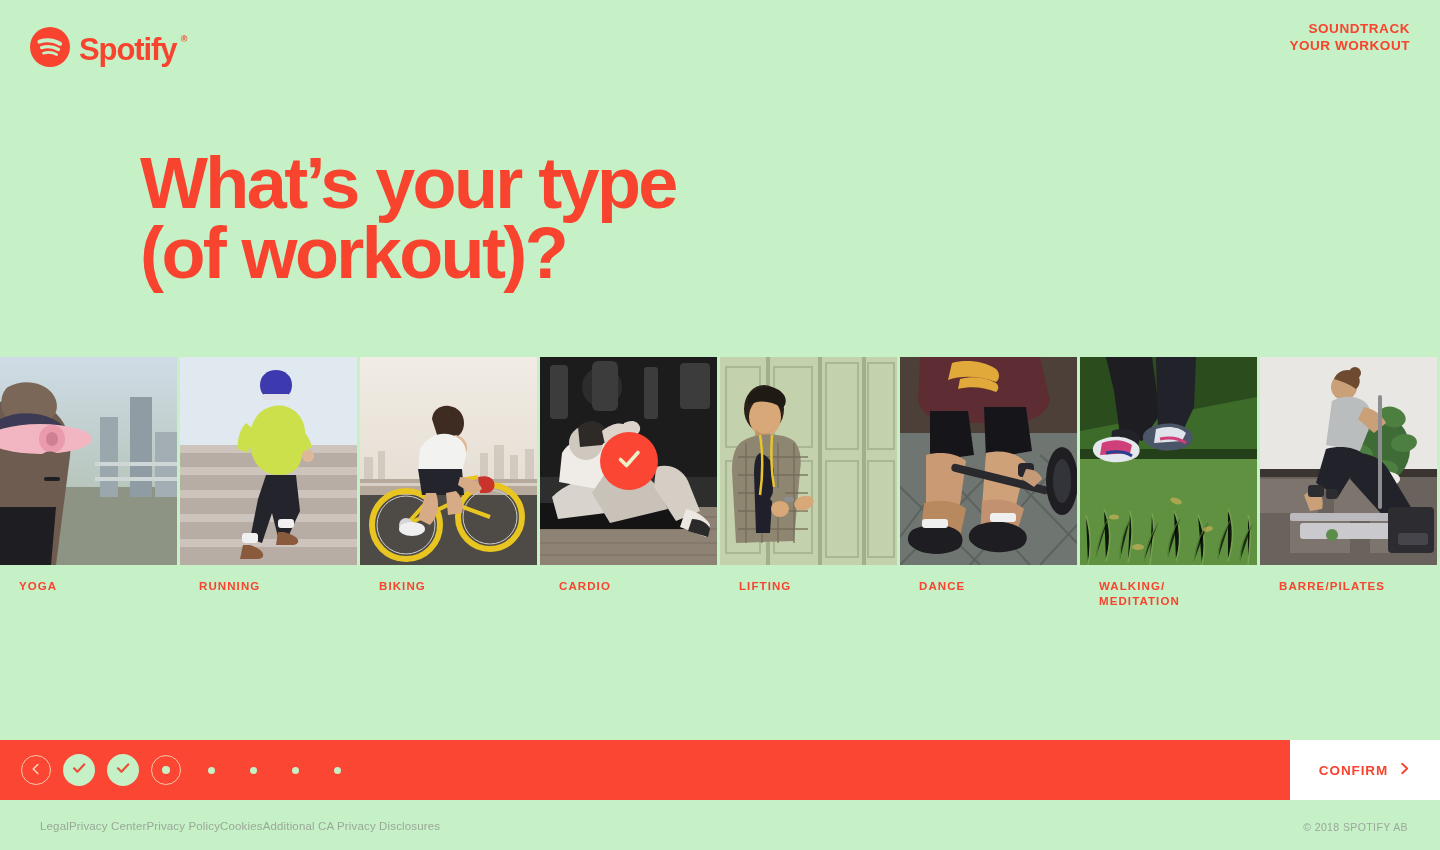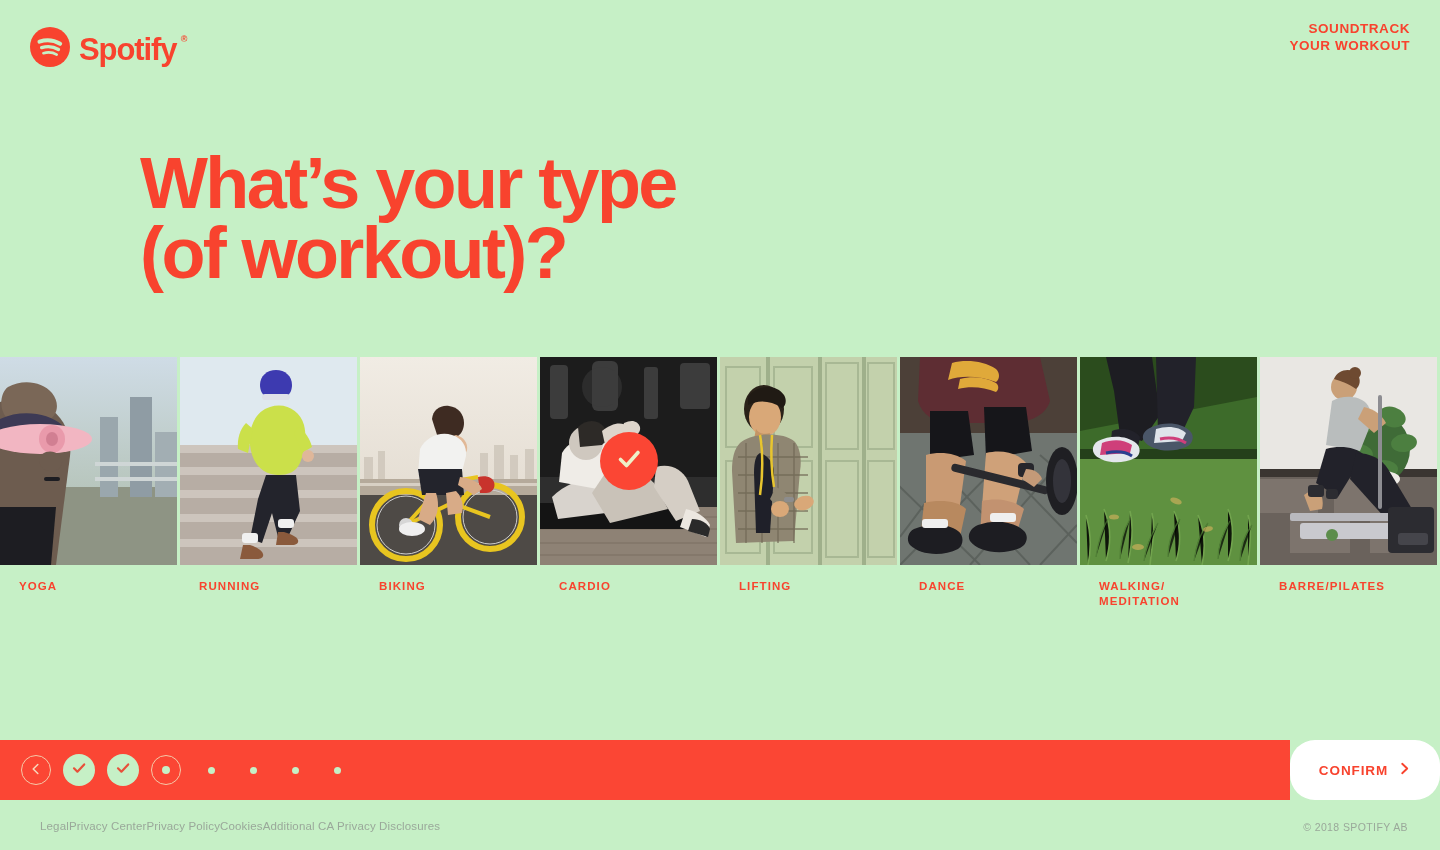--- a/index.html
+++ b/index.html
@@ -208,21 +208,20 @@
     left: 1290px;
     top: 740px;
     width: 150px;
     height: 60px;
     background: #ffffff;
     display: flex;
     align-items: center;
     justify-content: center;
     gap: 10px;
     cursor: pointer;
-    border-radius: 25px;
   }
   .confirm-label {
     color: #f8432e;
     font-size: 13.5px;
     font-weight: 700;
     letter-spacing: 0.9px;
   }
 
   
   .footer {

